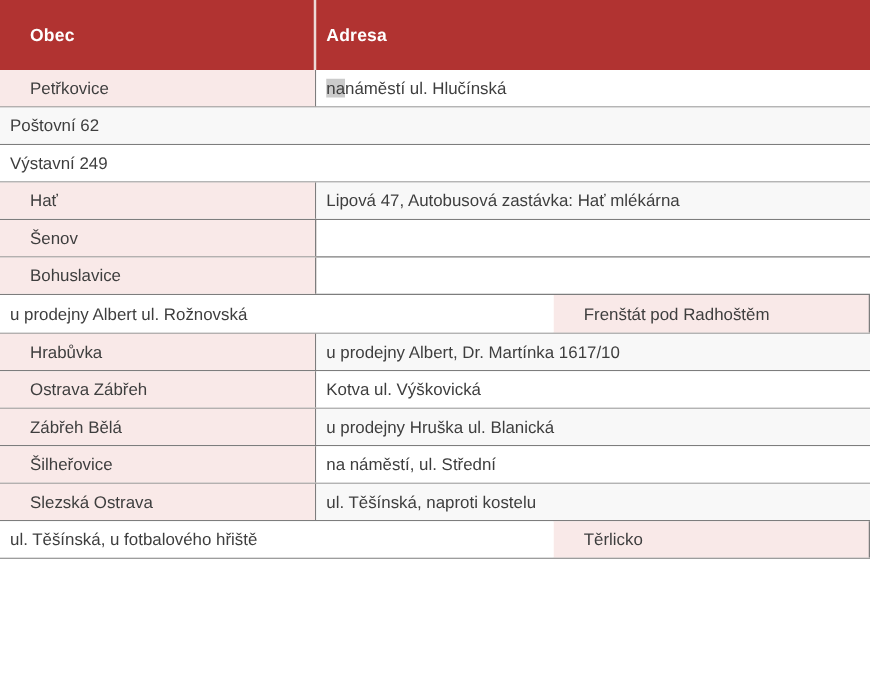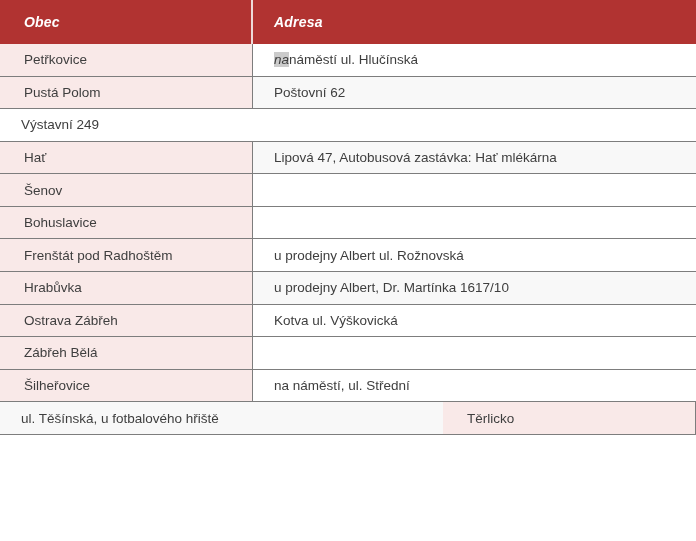--- a/index.html
+++ b/index.html
@@ -8,41 +8,40 @@
 
   .table {
     width: 696px;
     height: 541px;
     background: #ffffff;
     overflow: hidden;
   }
 
   .header-row {
     display: flex;
-    height: 44px;
+    height: 56px;
     background: var(--header-bg, #b13331);
-    font-style: italic;
   }
   .header-cell {
     display: flex;
     align-items: center;
     color: var(--header-text, #ffffff);
     font-weight: bold;
     font-size: 14px;
     letter-spacing: 0.2px;
   }
 
   .col-obec {
     width: 253px;
     flex: 0 0 253px;
     padding-left: 24px;
   }
   .col-adresa {
     flex: 1 1 auto;
-    padding-left: 21px;
+    padding-left: 8px;
     padding-right: 8px;
   }
 
   .header-row .col-obec {
     border-right: 2px solid var(--header-divider, #eedad8);
   }
 
   .table-body {
     display: flex;
     flex-direction: column;
@@ -68,42 +67,40 @@
   }
   .row .col-adresa {
     background: var(--adresa-odd-bg, #ffffff);
   }
   .row:nth-child(even) .col-adresa {
     background: var(--adresa-even-bg, #f8f8f8);
   }
 
   .highlight {
     background: var(--highlight-bg, #cbcbcb);
-    font-style: italic;
   }
 </style>
 </head>
 <body>
 
 <div class="table">
   <div class="header-row">
     <div class="header-cell col-obec">Obec</div>
     <div class="header-cell col-adresa">Adresa</div>
   </div>
   <div class="table-body">
   <div class="row">
     <div class="cell col-obec">Petřkovice</div>
     <div class="cell col-adresa">
           <span class="highlight">na</span>
           <span> náměstí ul. Hlučínská</span>
         </div>
   </div>
 
   <div class="row">
-    <div class="cell col-obec">Pustá Polom</div>
     <div class="cell col-adresa">
           <span>Poštovní 62</span>
         </div>
   </div>
 
   <div class="row">
     <div class="cell col-adresa">
           <span>Výstavní 249</span>
         </div>
   </div>
@@ -117,51 +114,60 @@
 
   <div class="row">
     <div class="cell col-obec">Šenov</div>
   </div>
 
   <div class="row">
     <div class="cell col-obec">Bohuslavice</div>
   </div>
 
   <div class="row">
-    <div class="cell col-obec">Frenštát pod Radhoštěm</div>
     <div class="cell col-adresa">
           <span>u prodejny Albert ul. Rožnovská</span>
         </div>
+    <div class="cell col-obec">Frenštát pod Radhoštěm</div>
   </div>
 
   <div class="row">
     <div class="cell col-obec">Hrabůvka</div>
     <div class="cell col-adresa">
           <span>u prodejny Albert, Dr. Martínka 1617/10</span>
         </div>
   </div>
 
   <div class="row">
     <div class="cell col-obec">Ostrava Zábřeh</div>
     <div class="cell col-adresa">
           <span>Kotva ul. Výškovická</span>
         </div>
   </div>
 
   <div class="row">
     <div class="cell col-obec">Zábřeh Bělá</div>
+    <div class="cell col-adresa">
+          <span>u prodejny Hruška ul. Blanická</span>
+        </div>
   </div>
 
   <div class="row">
     <div class="cell col-obec">Šilheřovice</div>
     <div class="cell col-adresa">
           <span>na náměstí, ul. Střední</span>
         </div>
   </div>
 
+  <div class="row">
+    <div class="cell col-obec">Slezská Ostrava</div>
+    <div class="cell col-adresa">
+          <span>ul. Těšínská, naproti kostelu</span>
+        </div>
+  </div>
 
   <div class="row">
     <div class="cell col-adresa">
           <span>ul. Těšínská, u fotbalového hřiště</span>
         </div>
     <div class="cell col-obec">Těrlicko</div>
   </div>
 </div>
 </div>
 

